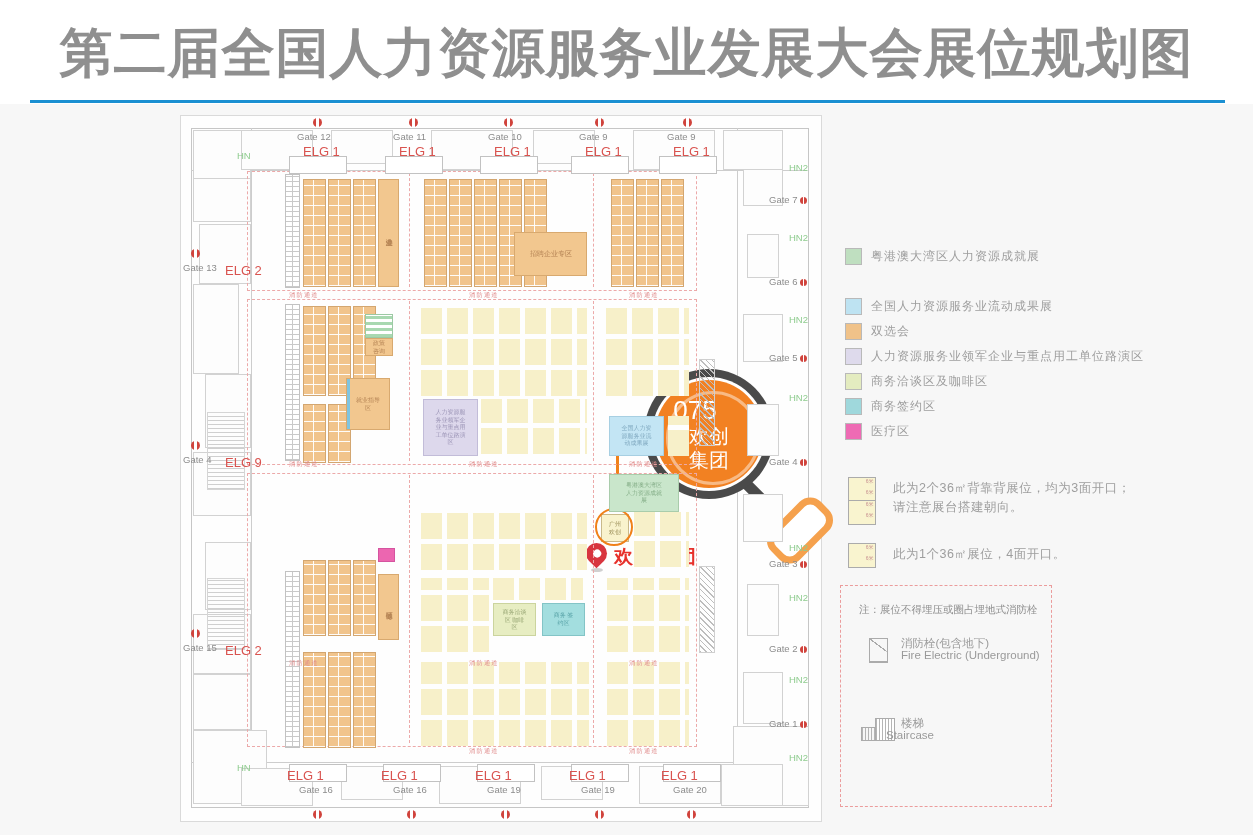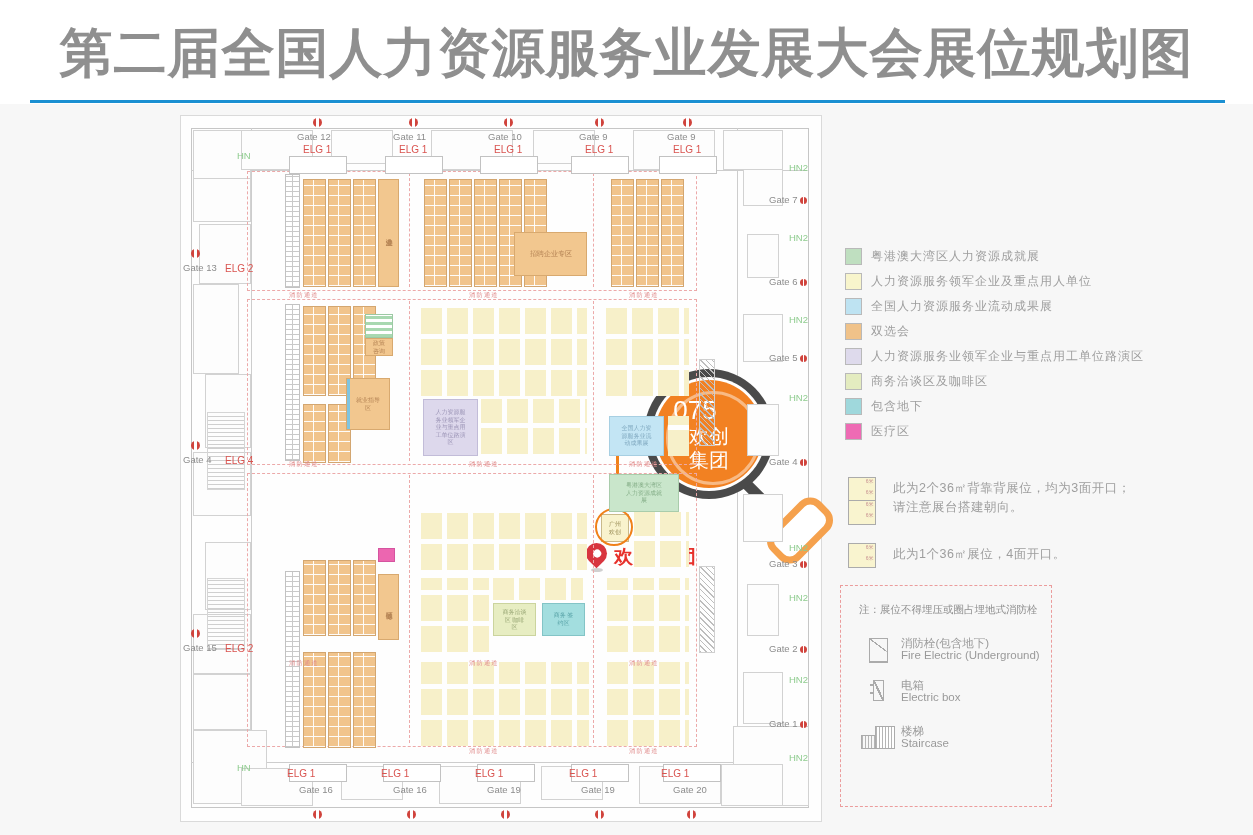--- a/index.html
+++ b/index.html
@@ -39,21 +39,21 @@
   .zb-lgreen{background:#E7EDC2;border:1px solid #CBD49E;color:#9AA876}
   .zb-teal{background:#A3DEDF;border:1px solid #83C4C6;color:#58A3A8}
   .zb-pink{background:#EC66B0;border:1px solid #D554A0}
   .striped{background-image:repeating-linear-gradient(0deg,#A8D8B0 0 3px,#fff 3px 6px);border:1px solid #9CC9A4}
   .bluestripe{box-shadow:inset 3px 0 0 #7FC4E0}
   .vtext{writing-mode:vertical-rl}
   .tn{font-size:10px;transform:scale(.6);transform-origin:center center;white-space:pre-line;line-height:1.25}
   .tn7{font-size:10px;transform:scale(.7);transform-origin:center center;white-space:pre-line;line-height:1.2}
   
   .gate-lbl{font-size:9.5px;color:#8C8C8C;white-space:nowrap}
-  .elg{font-size:10px;color:#D9534F;white-space:nowrap}
+  .elg{font-size:13px;color:#D9534F;white-space:nowrap}
   .hn{font-size:9.5px;color:#8FCC8F;white-space:nowrap}
   .aisle{font-size:10px;color:#E08A8A;letter-spacing:2px;transform:scale(.62);transform-origin:left center;white-space:nowrap}
   .door{width:9px;height:9px;border-radius:50%;
         background:linear-gradient(90deg,#D0433C 0 38%,#fff 38% 62%,#D0433C 62%)}
   .door-inline{display:inline-block;width:7px;height:7px;border-radius:50%;vertical-align:-1px;margin-left:2px;
         background:linear-gradient(90deg,#D0433C 0 38%,#fff 38% 62%,#D0433C 62%)}
   .gate-box{border:1px solid #C2C2C2;background:#fff}
   
   .hl-circle{width:34px;height:34px;border:2.5px solid #F08119;border-radius:50%}
   .booth075{width:26px;height:26px;background:#F9F3CD;border:1px solid #C9B98A;color:#998C55;
@@ -292,21 +292,21 @@
     <div class="abs gate-lbl" style="left: 400px; top: 668px;">Gate 19</div>
     <div class="abs gate-box" style="left: 482px; top: 648px; width: 56px; height: 16px;"></div>
     <div class="abs door" style="left: 506px; top: 694px;"></div>
     <div class="abs elg" style="left: 480px; top: 652px;">ELG 1</div>
     <div class="abs gate-lbl" style="left: 492px; top: 668px; text-align: center;">Gate 20</div>
     <div class="abs door" style="left: 10px; top: 133px;"></div>
     <div class="abs gate-lbl" style="left: 2px; top: 146px;">Gate 13</div>
     <div class="abs elg" style="left: 44px; top: 147px;">ELG 2</div>
     <div class="abs door" style="left: 10px; top: 325px;"></div>
     <div class="abs gate-lbl" style="left: 2px; top: 338px;">Gate 4</div>
-    <div class="abs elg" style="left: 44px; top: 339px;">ELG 4</div>
+    <div class="abs elg" style="left: 44px; top: 339px;">ELG 9</div>
     <div class="abs door" style="left: 10px; top: 513px;"></div>
     <div class="abs gate-lbl" style="left: 2px; top: 526px;">Gate 15</div>
     <div class="abs elg" style="left: 44px; top: 527px;">ELG 2</div>
     <div class="abs gate-lbl" style="left: 588px; top: 78px;">Gate 7<span class="door-inline"></span></div>
     <div class="abs gate-lbl" style="left: 588px; top: 160px;">Gate 6<span class="door-inline"></span></div>
     <div class="abs gate-lbl" style="left: 588px; top: 236px;">Gate 5<span class="door-inline"></span></div>
     <div class="abs gate-lbl" style="left: 588px; top: 340px;">Gate 4<span class="door-inline"></span></div>
     <div class="abs gate-lbl" style="left: 588px; top: 442px;">Gate 3<span class="door-inline"></span></div>
     <div class="abs gate-lbl" style="left: 588px; top: 527px;">Gate 2<span class="door-inline"></span></div>
     <div class="abs gate-lbl" style="left: 588px; top: 602px;">Gate 1<span class="door-inline"></span></div>
@@ -320,43 +320,39 @@
     <div class="abs hn" style="left: 608px; top: 476px;">HN2</div>
     <div class="abs hn" style="left: 608px; top: 558px;">HN2</div>
     <div class="abs hn" style="left: 608px; top: 636px;">HN2</div>
   </div>
 
 <div class="abs" id="legend" style="left:845px;top:248px;width:400px;height:200px">
     <div class="legend-item" style="top: 0px;">
       <span class="swatch" style="background:#BFDFC0"></span>
       <span class="legend-txt">粤港澳大湾区人力资源成就展</span>
     </div>
-    <div class="legend-item" style="top: 25px;">
-      <span class="swatch" style="background:#F8F5CC"></span>
-      <span class="legend-txt">人力资源服务领军企业及重点用人单位</span>
-    </div>
     <div class="legend-item" style="top: 50px;">
       <span class="swatch" style="background:#BEE3F2"></span>
       <span class="legend-txt">全国人力资源服务业流动成果展</span>
     </div>
     <div class="legend-item" style="top: 75px;">
       <span class="swatch" style="background:#F0C289"></span>
       <span class="legend-txt">双选会</span>
     </div>
     <div class="legend-item" style="top: 100px;">
       <span class="swatch" style="background:#DEDAEC"></span>
       <span class="legend-txt">人力资源服务业领军企业与重点用工单位路演区</span>
     </div>
     <div class="legend-item" style="top: 125px;">
       <span class="swatch" style="background:#E4ECC0"></span>
       <span class="legend-txt">商务洽谈区及咖啡区</span>
     </div>
     <div class="legend-item" style="top: 150px;">
       <span class="swatch" style="background:#9FD8DC"></span>
-      <span class="legend-txt">包含地下</span>
+      <span class="legend-txt">商务签约区</span>
     </div>
     <div class="legend-item" style="top: 175px;">
       <span class="swatch" style="background:#EE6BB4"></span>
       <span class="legend-txt">医疗区</span>
     </div>
   </div>
 <div class="abs" id="notes" style="left:843px;top:470px;width:400px;height:110px">
     <div class="note-sq" style="left: 5px; top: 7px;">
       <span class="dim" style="right:1px;top:0">6米</span>
       <span class="dim" style="right:1px;top:11px">6米</span>
@@ -377,29 +373,22 @@
 <div class="abs sym-box">
   <div class="abs sym-note" style="left:18px;top:17px">注：展位不得埋压或圈占埋地式消防栓</div>
   <div class="abs" id="symItems" style="left:0;top:0;width:210px;height:220px">
       <div class="abs" style="left: 20px; top: 50px; width: 180px; height: 36px;">
         <span class="abs" style="left:0;top:2px;width:36px;height:30px">
           <span class="abs ic-hydrant" style="left:8px;top:0"></span>
         </span>
         <span class="abs sym-zh" style="left:40px;top:0">消防栓(包含地下)</span>
         <span class="abs sym-en" style="left:40px;top:13px">Fire Electric (Underground)</span>
       </div>
-      <div class="abs" style="left: 20px; top: 92px; width: 180px; height: 36px;">
-        <span class="abs" style="left:0;top:2px;width:36px;height:30px">
-          <span class="abs ic-electric" style="left:12px;top:2"></span>
-        </span>
-        <span class="abs sym-zh" style="left:40px;top:0">电箱</span>
-        <span class="abs sym-en" style="left:40px;top:13px">Electric box</span>
-      </div>
-      <div class="abs" style="left: 20px; top: 130px; width: 180px; height: 36px; margin-top: 8px;">
+      <div class="abs" style="left: 20px; top: 130px; width: 180px; height: 36px;">
         <span class="abs" style="left:0;top:2px;width:36px;height:30px">
           <span class="abs ic-stairs-a" style="left:0;top:9px"></span>
           <span class="abs ic-stairs-b" style="left:14px;top:0"></span>
         </span>
         <span class="abs sym-zh" style="left:40px;top:0">楼梯</span>
-        <span class="abs sym-en" style="left:40px;top:13px">Staircase</span>
+        <span class="abs sym-en" style="left:25px;top:13px">Staircase</span>
       </div>
     </div>
 </div>
 
 </body></html>

